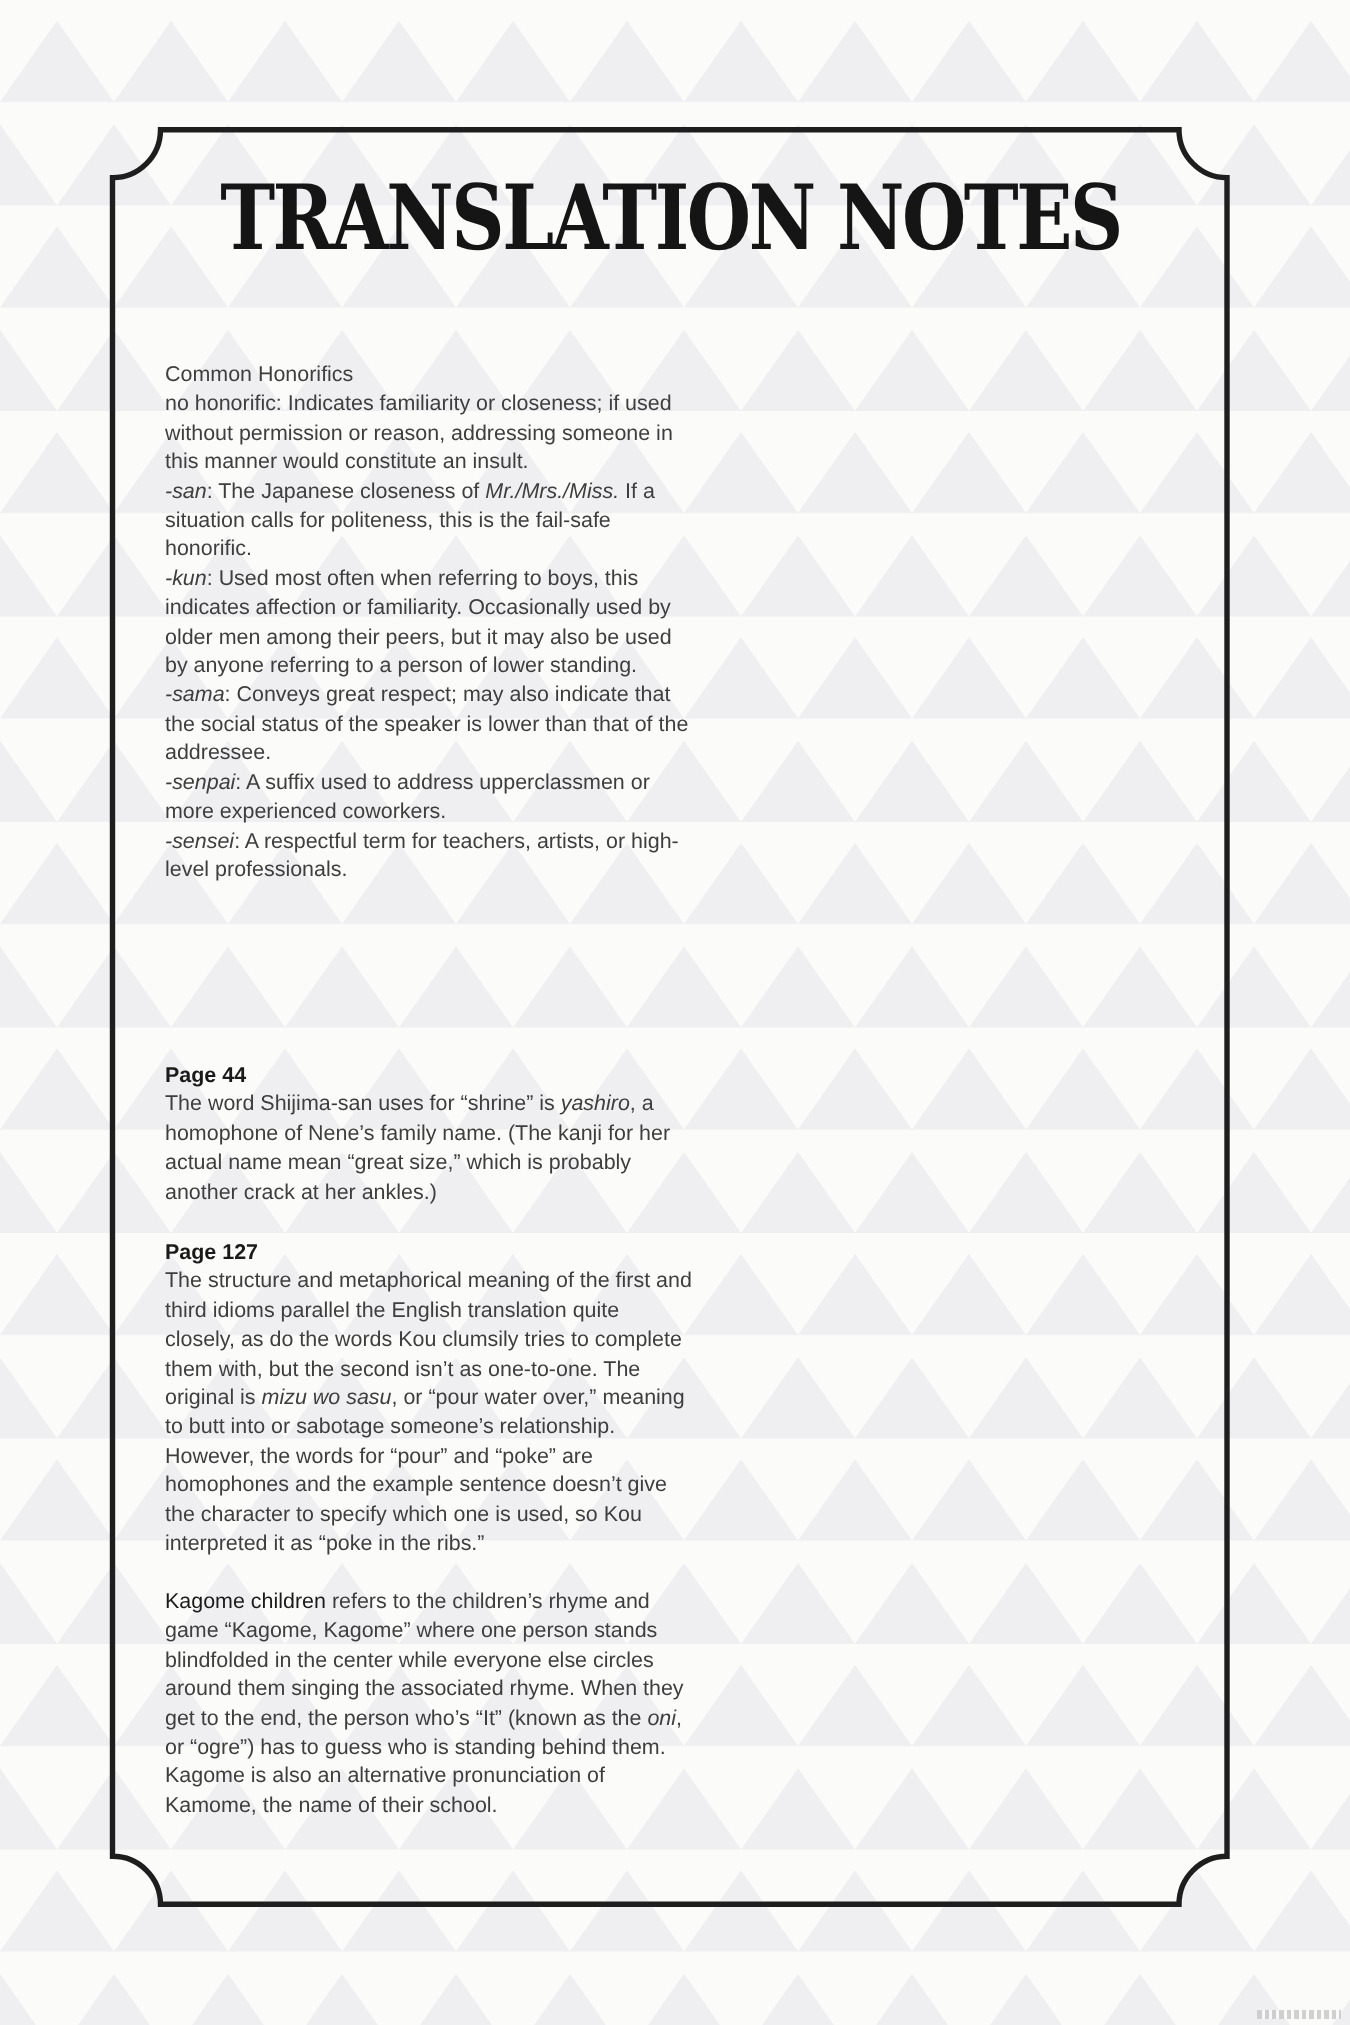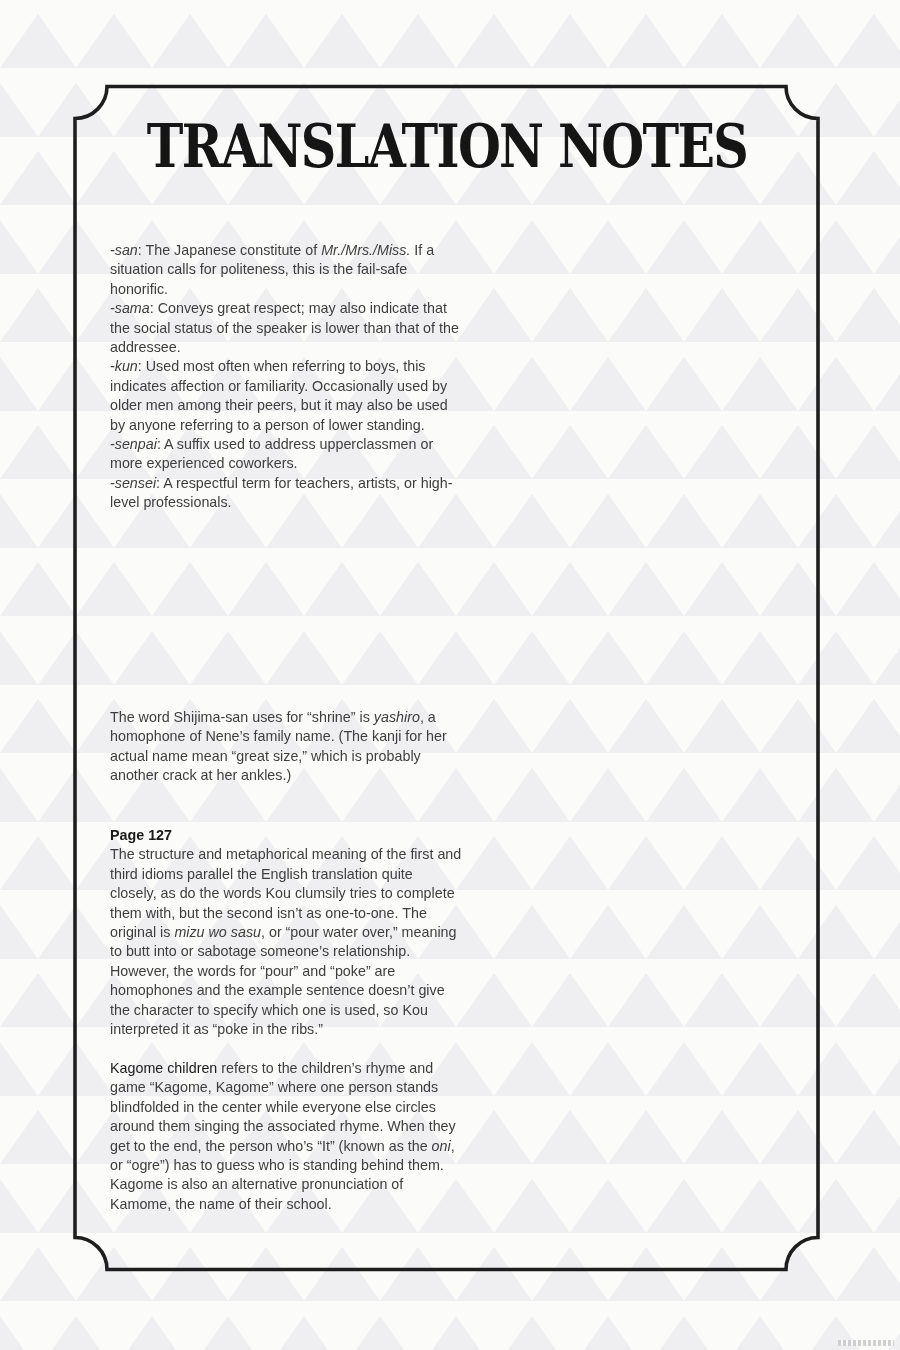--- a/index.html
+++ b/index.html
@@ -82,30 +82,33 @@
              H 107
              A 32 32 0 0 0 75 1237.5
              V 118.5
              A 32 32 0 0 0 107 86.5
              Z" fill="none" stroke="#1e1e1e" stroke-width="3.6"></path>
   </svg>
 
   <h1 class="title">TRANSLATION NOTES</h1>
 
   <section class="sec s1">
+    <h2 class="hs-normal">Common Honorifics</h2>
     <div class="paras">
-        <p><span class="it">-san</span><span>: The Japanese constitute of </span><span class="it">Mr./Mrs./Miss.</span><span> If a situation calls for politeness, this is the fail-safe honorific.</span></p>
+        <p><span>no honorific: Indicates familiarity or closeness; if used without permission or reason, addressing someone in this manner would constitute an insult.</span></p>
+        <p><span class="it">-san</span><span>: The Japanese closeness of </span><span class="it">Mr./Mrs./Miss.</span><span> If a situation calls for politeness, this is the fail-safe honorific.</span></p>
+        <p><span class="it">-kun</span><span>: Used most often when referring to boys, this indicates affection or familiarity. Occasionally used by older men among their peers, but it may also be used by anyone referring to a person of lower standing.</span></p>
         <p><span class="it">-sama</span><span>: Conveys great respect; may also indicate that the social status of the speaker is lower than that of the addressee.</span></p>
-        <p><span class="it">-kun</span><span>: Used most often when referring to boys, this indicates affection or familiarity. Occasionally used by older men among their peers, but it may also be used by anyone referring to a person of lower standing.</span></p>
         <p><span class="it">-senpai</span><span>: A suffix used to address upperclassmen or more experienced coworkers.</span></p>
         <p><span class="it">-sensei</span><span>: A respectful term for teachers, artists, or high-level professionals.</span></p>
       </div>
   </section>
 
   <section class="sec s2">
+    <h2 class="hs-bold">Page 44</h2>
     <div class="paras">
         <p><span>The word Shijima-san uses for “shrine” is </span><span class="it">yashiro</span><span>, a homophone of Nene’s family name. (The kanji for her actual name mean “great size,” which is probably another crack at her ankles.)</span></p>
       </div>
   </section>
 
   <section class="sec s3">
     <h2 class="hs-bold">Page 127</h2>
     <div class="paras">
         <p><span>The structure and metaphorical meaning of the first and third idioms parallel the English translation quite closely, as do the words Kou clumsily tries to complete them with, but the second isn’t as one-to-one. The original is </span><span class="it">mizu wo sasu</span><span>, or “pour water over,” meaning to butt into or sabotage someone’s relationship. However, the words for “pour” and “poke” are homophones and the example sentence doesn’t give the character to specify which one is used, so Kou interpreted it as “poke in the ribs.”</span></p>
       </div>

